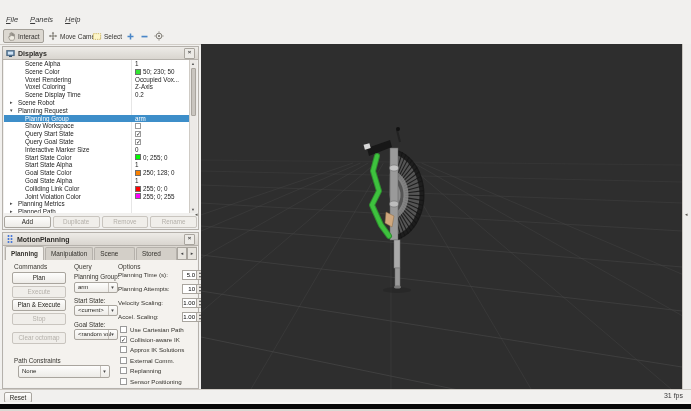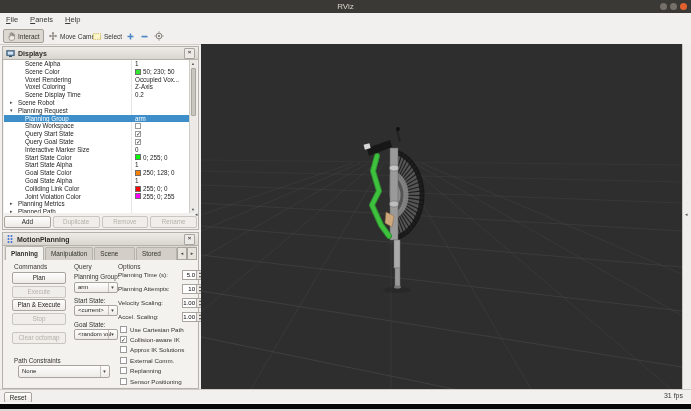--- a/index.html
+++ b/index.html
@@ -6,21 +6,21 @@
   #app{position:relative;width:691px;height:411px;overflow:hidden;
        font-family:"Liberation Sans","DejaVu Sans",sans-serif;
        background:#f1f0ee;-webkit-font-smoothing:antialiased;}
   
   .titlebar{position:absolute;left:0;top:0;width:691px;height:13px;background:#3a3936;
             color:#d8d4ca;font-size:8px;line-height:13px;text-align:center;}
   .winbtn{position:absolute;top:3px;width:7px;height:7px;border-radius:50%;}
   
   .menubar{position:absolute;left:0;top:13px;width:691px;height:14px;background:#f1f0ee;
            font-size:7.5px;color:#3a3a3a;line-height:14px;}
-  .menu-item{display:inline-block;padding:0 6px;}
+  .menu-item{display:inline-block;padding:0 6px;font-style:italic;}
   .menu-item u{text-decoration:underline;}
   
   .toolbar{position:absolute;left:0;top:27px;width:691px;height:17px;background:#f1f0ee;
            border-bottom:1px solid #d2cec8;}
   .tool{position:absolute;top:2px;height:12px;display:flex;align-items:center;gap:2px;
         font-size:6.5px;color:#33312e;padding:0 3px;border:1px solid transparent;border-radius:2px;}
   .tool.active{background:#dcd8d1;border-color:#a39f98;}
   .tool svg{display:block;}
   
   .panel{position:absolute;left:2px;width:197px;background:#f1f0ee;border:1px solid #b5b1ab;box-sizing:border-box;}
@@ -83,26 +83,20 @@
   .fps{position:absolute;right:8px;top:2px;font-size:7px;color:#3a3a3a;}
   .bottomedge{position:absolute;left:0;top:402px;width:691px;height:2px;background:#f6f5f2;}
   .blackband{position:absolute;left:0;top:404px;width:691px;height:5px;background:#070707;}
   .deskline{position:absolute;left:0;top:409px;width:691px;height:2px;background:#dcd9d4;}
 </style>
 </head>
 <body>
 
 <div id="app">
 
-  <div class="titlebar">
-    <span>RViz</span>
-    <span class="winbtn" style="right:24px;background:#757069;"></span>
-    <span class="winbtn" style="right:14px;background:#757069;"></span>
-    <span class="winbtn" id="closebtn" style="right: 4px; background: rgb(226, 97, 46);"></span>
-  </div>
 
   <div class="menubar" id="menubar"><span class="menu-item"><u>F</u>ile</span><span class="menu-item"><u>P</u>anels</span><span class="menu-item"><u>H</u>elp</span></div>
 
   <div class="toolbar" id="toolbar">
       <div class="tool active" style="left: 3px;">
         <span>
           <svg width="9" height="11" viewBox="0 0 12 14">
             <path d="M4,12 C3,10 2,8 2.4,7.2 C2.9,6.6 3.6,7 3.9,7.8 L3.9,3 C3.9,2 5.1,2 5.1,3 L5.1,6 L5.6,6 L5.6,2.4 C5.6,1.4 6.8,1.4 6.8,2.4 L6.8,6 L7.3,6 L7.3,3 C7.3,2.1 8.4,2.1 8.4,3 L8.4,6.5 L8.9,6.5 L8.9,4.5 C8.9,3.6 10,3.6 10,4.5 L10,9 C10,11.2 9,12 7.5,12 Z" fill="#efece3" stroke="#6b675f" stroke-width="0.7"></path>
           </svg>
         </span>

